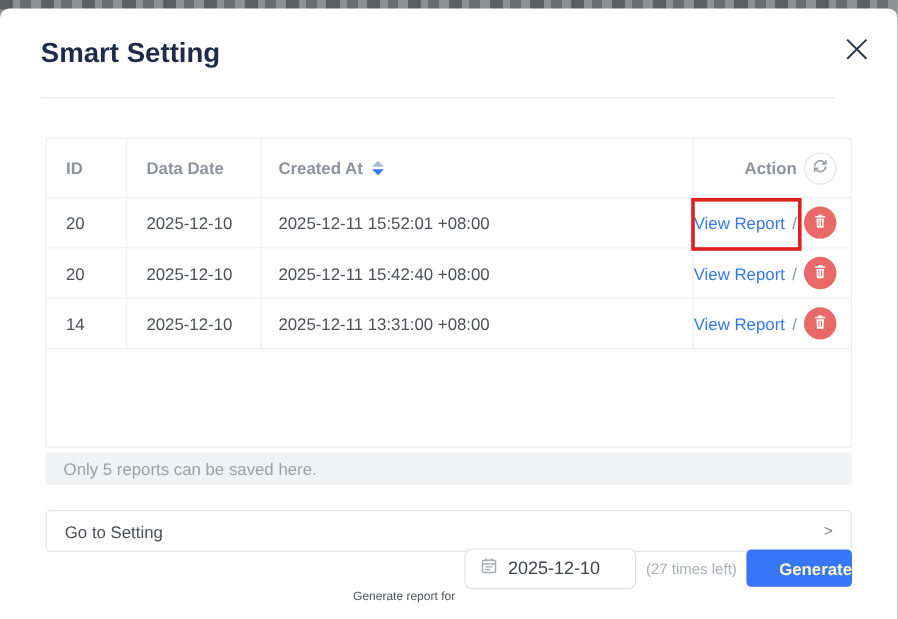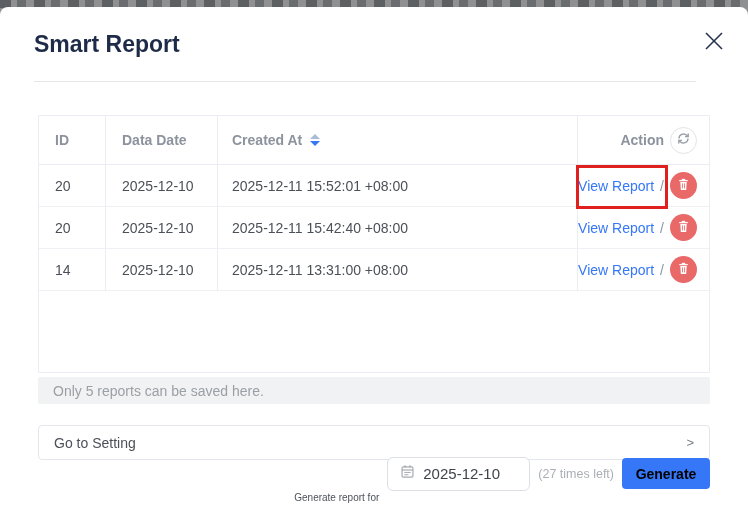--- a/index.html
+++ b/index.html
@@ -52,31 +52,31 @@
                  justify-content:space-between; padding:0 15px; cursor:pointer;
                  font-size:14px; color:#4b5058; }
   .setting-row .chev { color:#7a8088; font-size:13px; }
 
   .gen-row { position:absolute; right:38px; top:448px; height:37px; display:flex; align-items:center; gap:8px; }
   .gen-label { font-size:10px; color:#4d525a;margin-top:47px; }
   .date-input { width:143px; height:34px; border:1px solid #dcdfe6; border-radius:6px; background:#fff;
                 display:flex; align-items:center; gap:8px; padding:0 12px; cursor:pointer; }
   .date-input .val { font-size:15px; color:#3f444c; }
   .times-left { font-size:12.5px; color:#abafb5; }
-  .gen-btn { width:88px; height:31px; background:#3577f6; color:#000000; font-weight:bold;
-             font-size:14px; border:none; border-radius:4px; cursor:pointer; }
+  .gen-btn { width:88px; height:31px; background:#3577f6; color:#fef9c3; font-weight:bold;
+             font-size:14px; border:none; border-radius:4px; cursor:pointer;text-align:right; }
 </style>
 </head>
 <body>
 
 <div class="stage">
   <div class="bg-strip"></div>
 
   <div class="modal">
-    <div class="title">Smart Report</div>
+    <div class="title">Smart Setting</div>
 
     <div class="close">
       <span>
         <svg width="22" height="22" viewBox="0 0 22 22">
           <line x1="3" y1="3" x2="19" y2="19" stroke="#27324d" stroke-width="1.6"></line>
           <line x1="19" y1="3" x2="3" y2="19" stroke="#27324d" stroke-width="1.6"></line>
         </svg>
       </span>
     </div>
 

